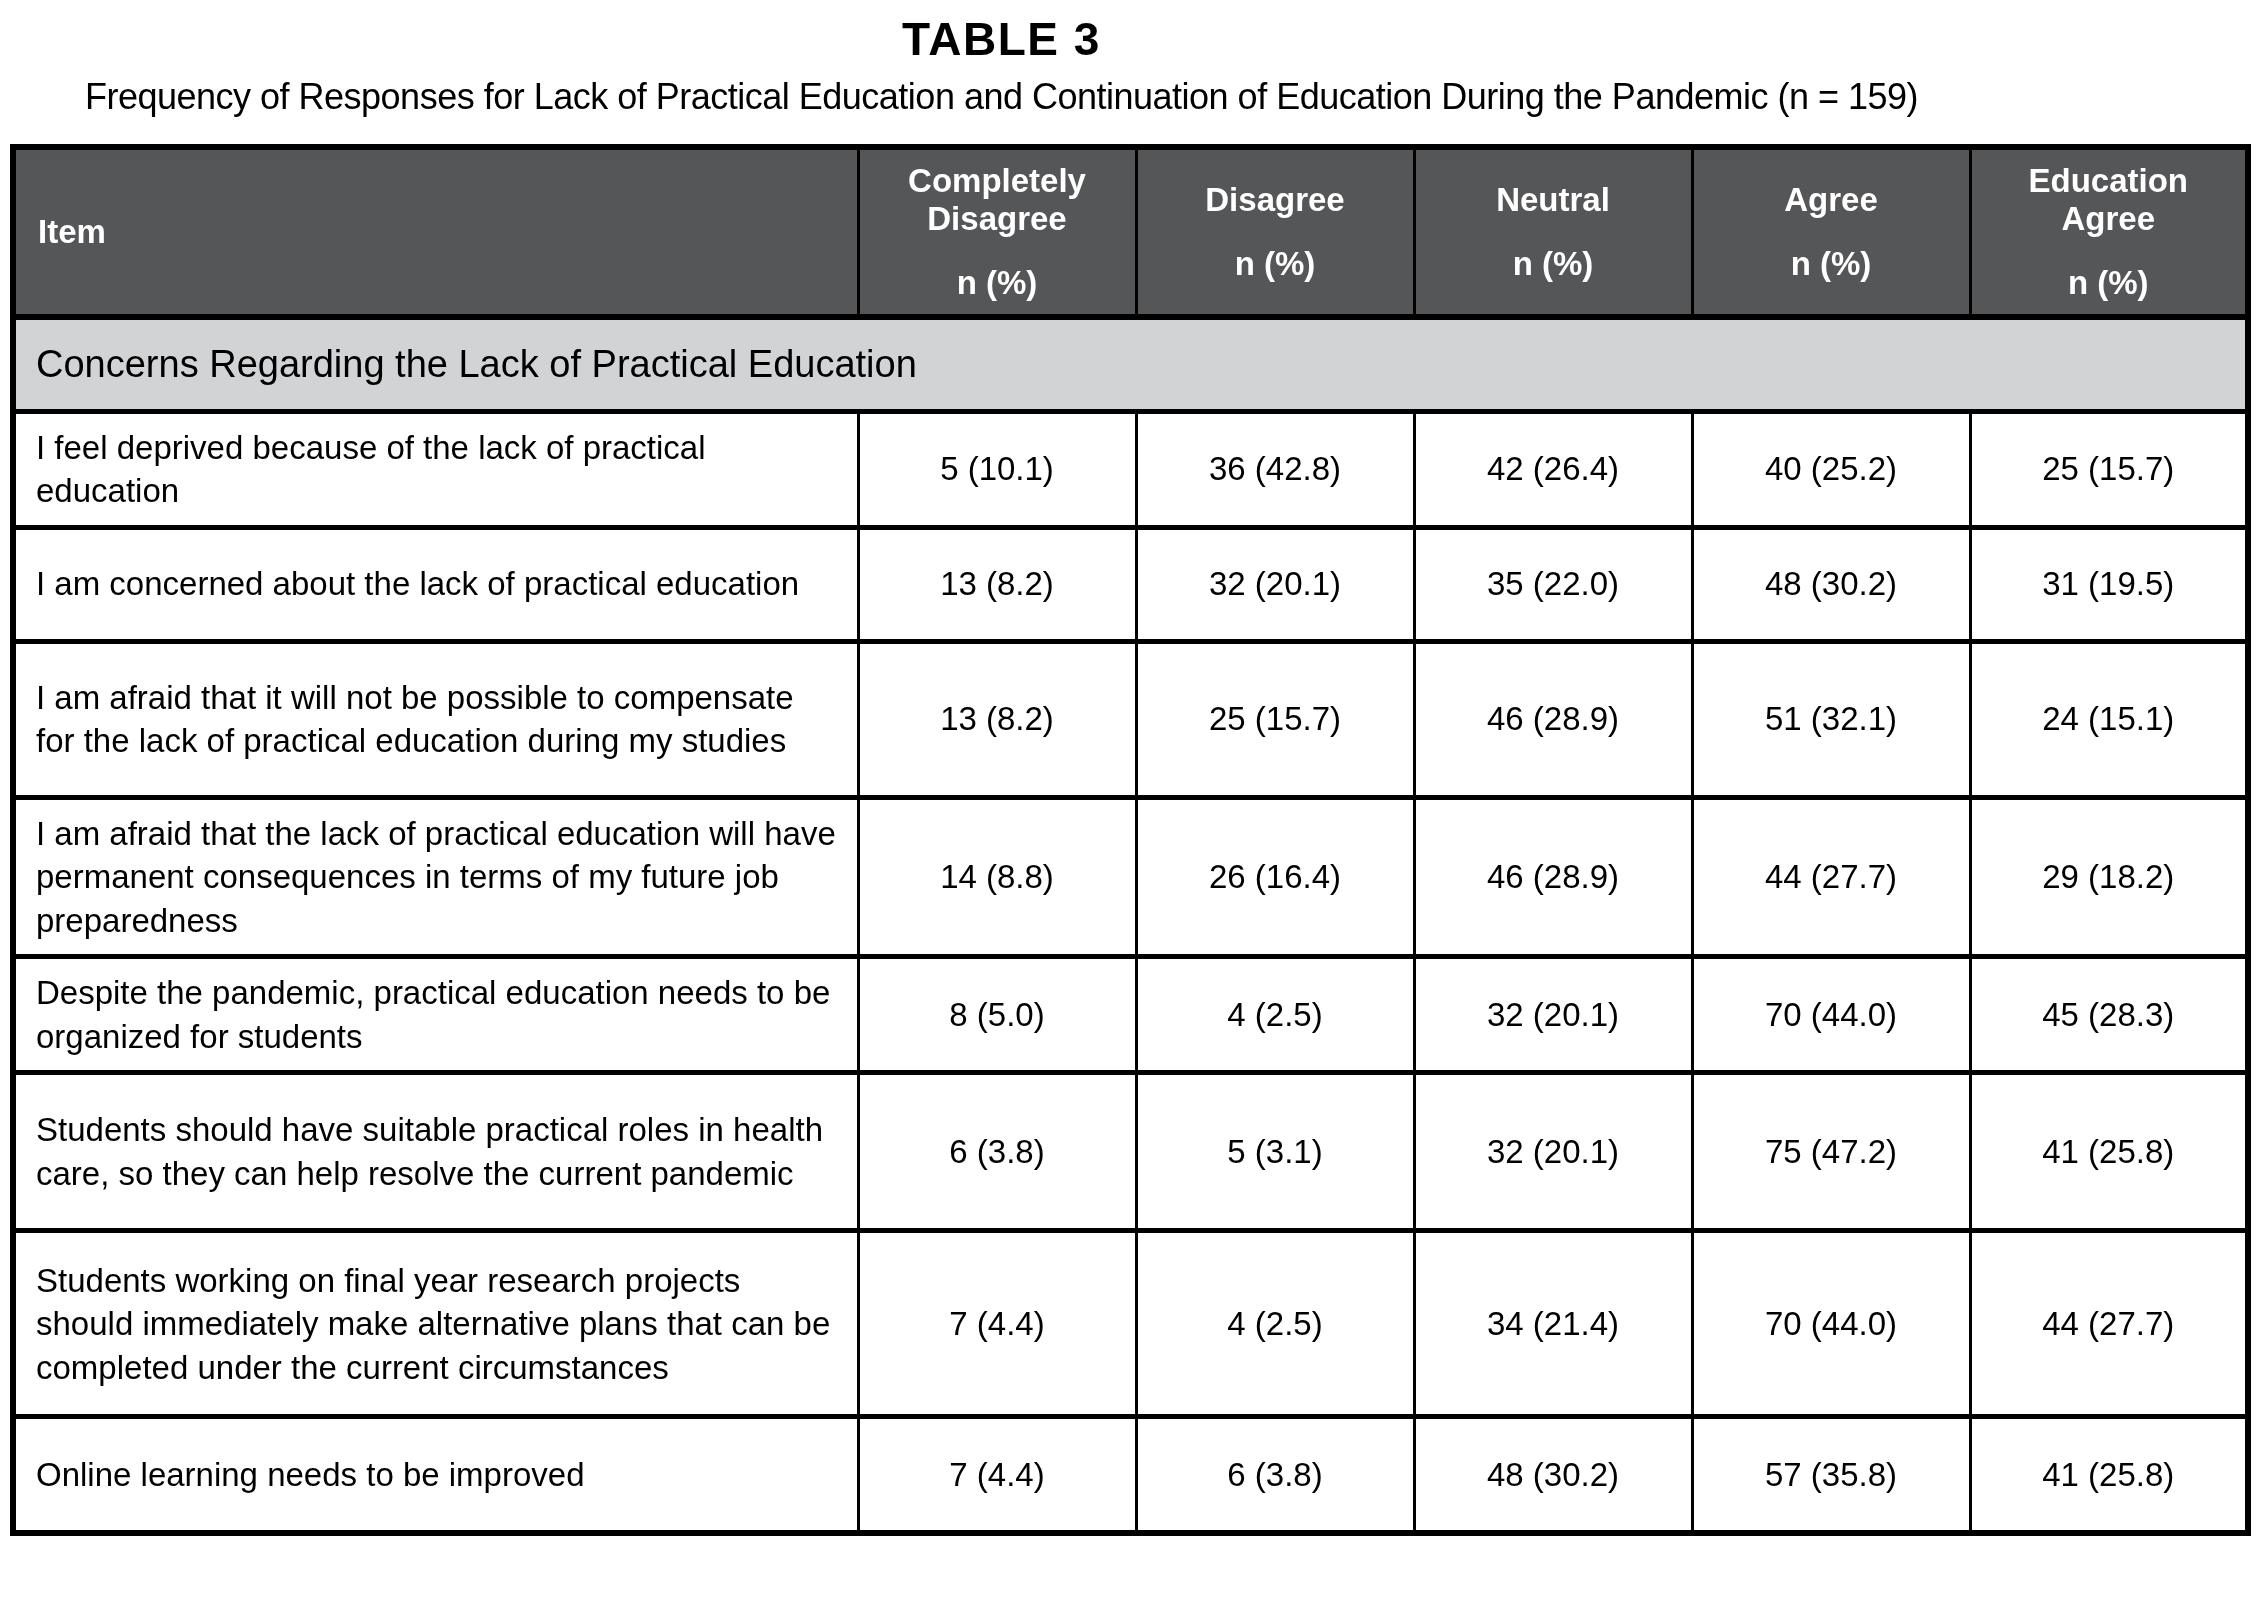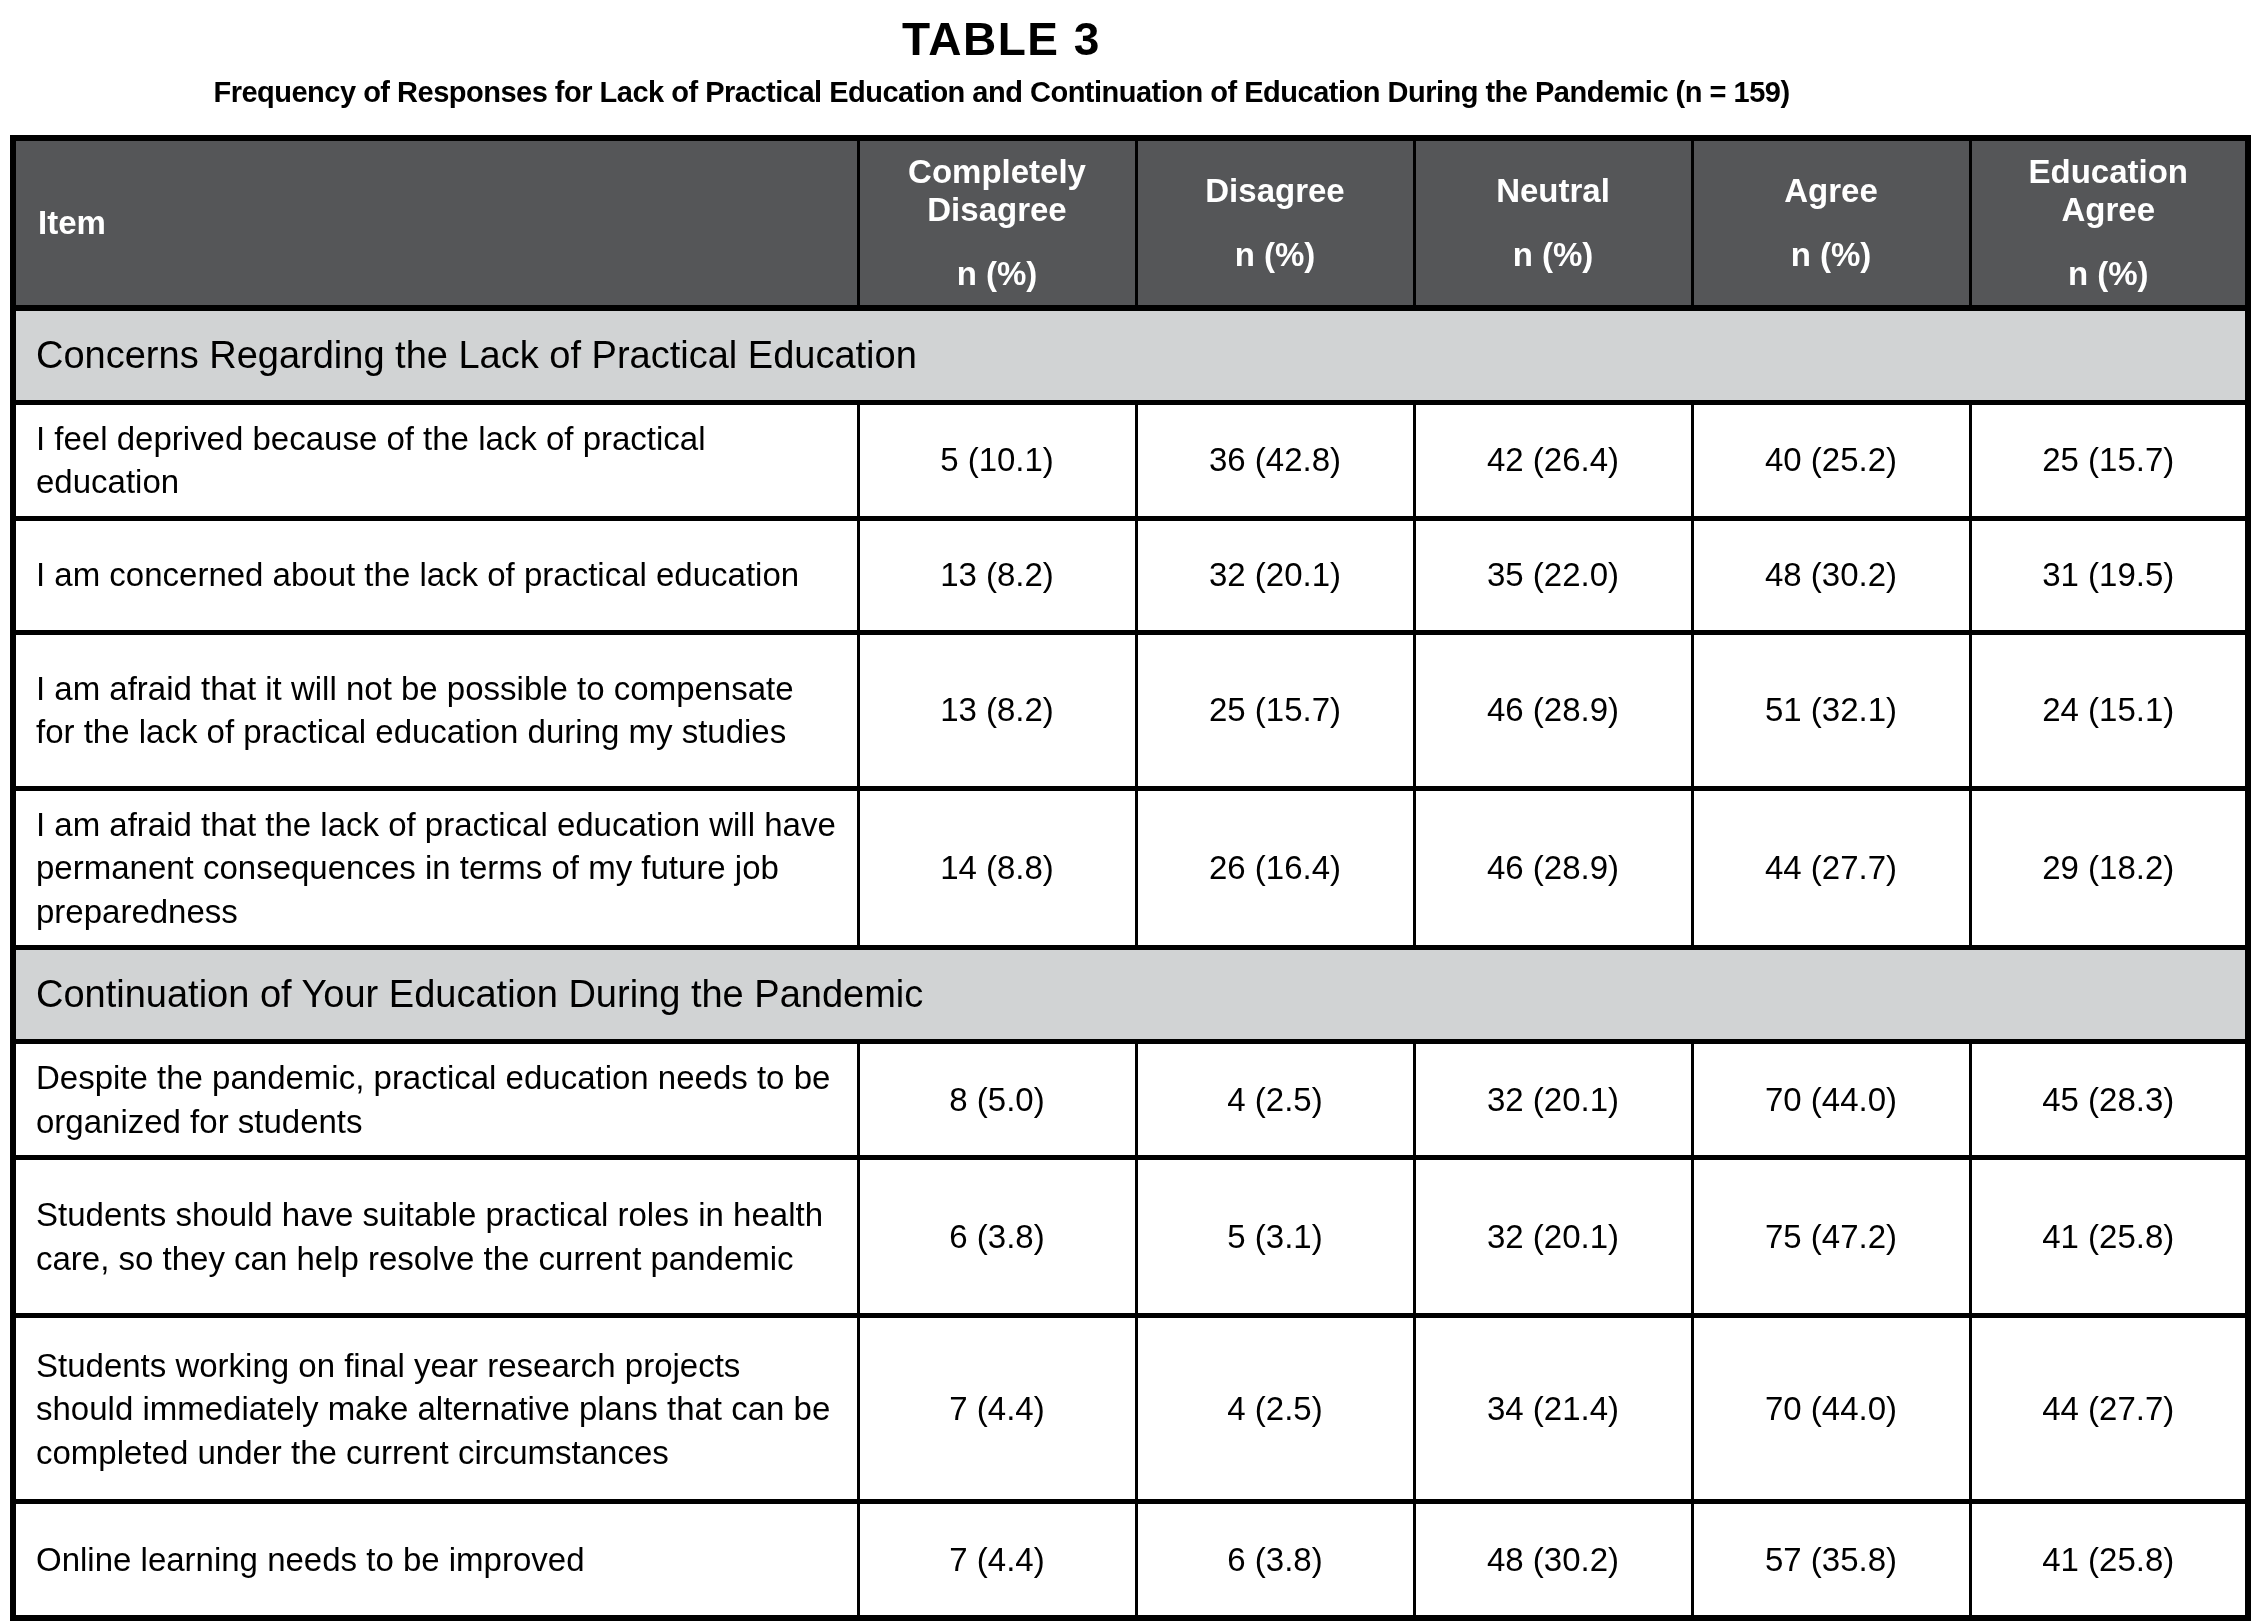--- a/index.html
+++ b/index.html
@@ -14,22 +14,22 @@
   .page { width: 2003px; height: 1622px; }
   .title {
     text-align: center;
     font-weight: bold;
     font-size: 46px;
     padding-top: 12px;
     letter-spacing: 1.5px;
   }
   .subtitle {
     text-align: center;
-    font-weight: bold;
-    font-size: 29px;
+    font-weight: normal;
+    font-size: 36px;
     margin-top: 10px;
     letter-spacing: -0.5px;
     white-space: nowrap;
   }
   table.freq-table {
     border-collapse: collapse;
     table-layout: fixed;
     width: 2236px;
     margin: 26px 13px 0 10px;
     border: 6px solid #000;
@@ -179,23 +179,20 @@
 
       <tr class="data-row h156">
         <td class="item-cell">I am afraid that the lack of practical education will have permanent consequences in terms of my future job preparedness</td>
         <td class="value-cell">14 (8.8)</td>
         <td class="value-cell">26 (16.4)</td>
         <td class="value-cell">46 (28.9)</td>
         <td class="value-cell">44 (27.7)</td>
         <td class="value-cell">29 (18.2)</td>
       </tr>
 
-      <tr class="section-row">
-        <td colspan="6">Continuation of Your Education During the Pandemic</td>
-      </tr>
 
       <tr class="data-row h108">
         <td class="item-cell">Despite the pandemic, practical education needs to be organized for students</td>
         <td class="value-cell">8 (5.0)</td>
         <td class="value-cell">4 (2.5)</td>
         <td class="value-cell">32 (20.1)</td>
         <td class="value-cell">70 (44.0)</td>
         <td class="value-cell">45 (28.3)</td>
       </tr>
 

